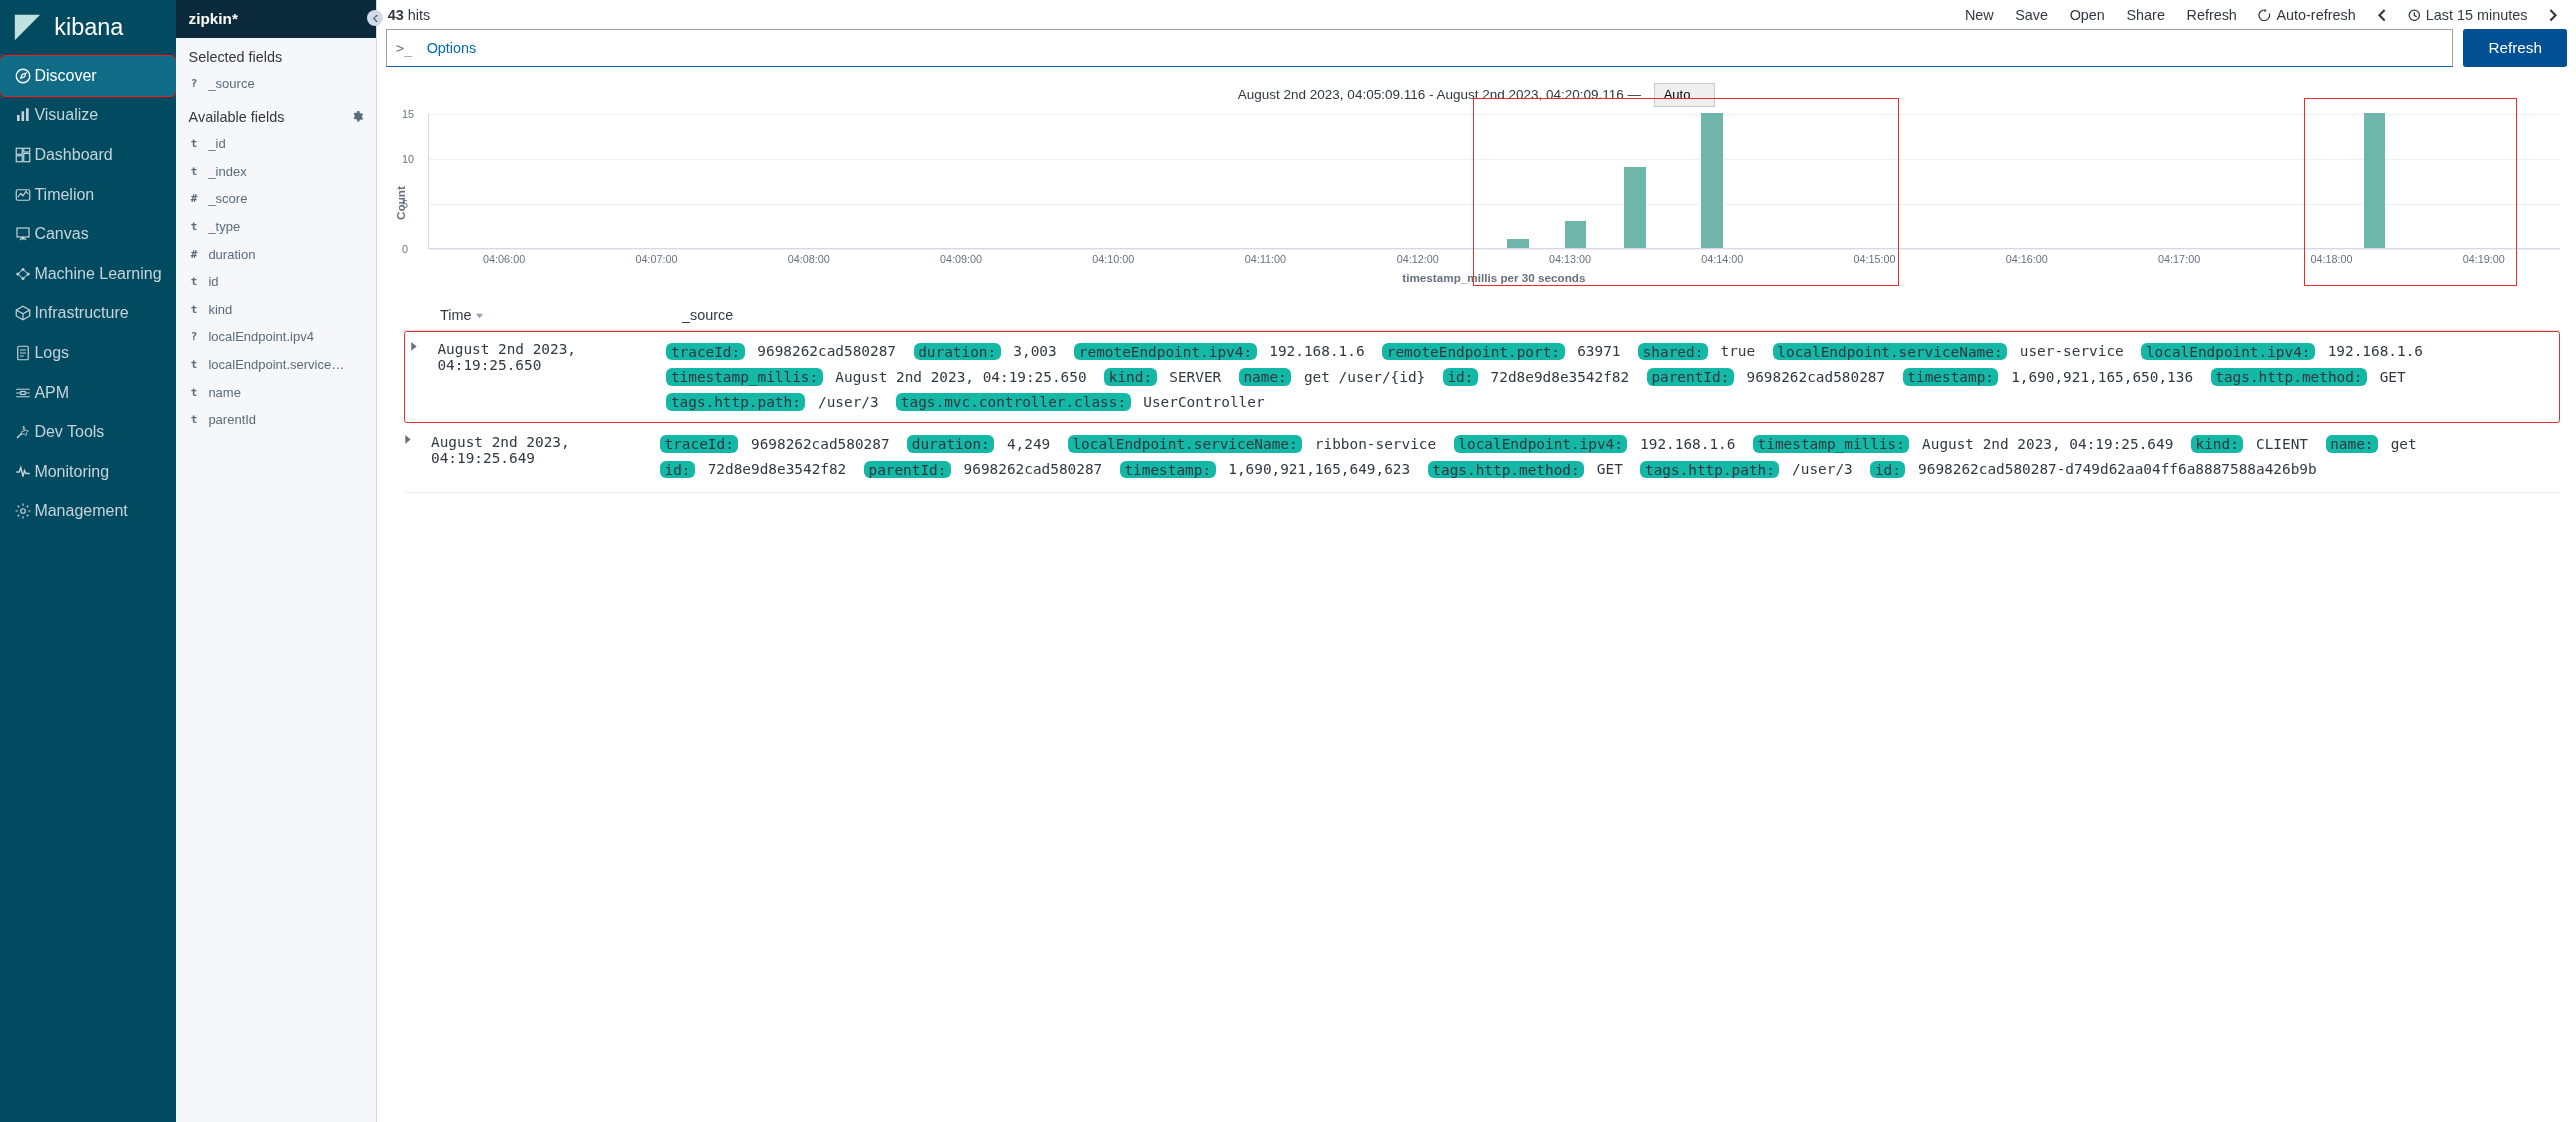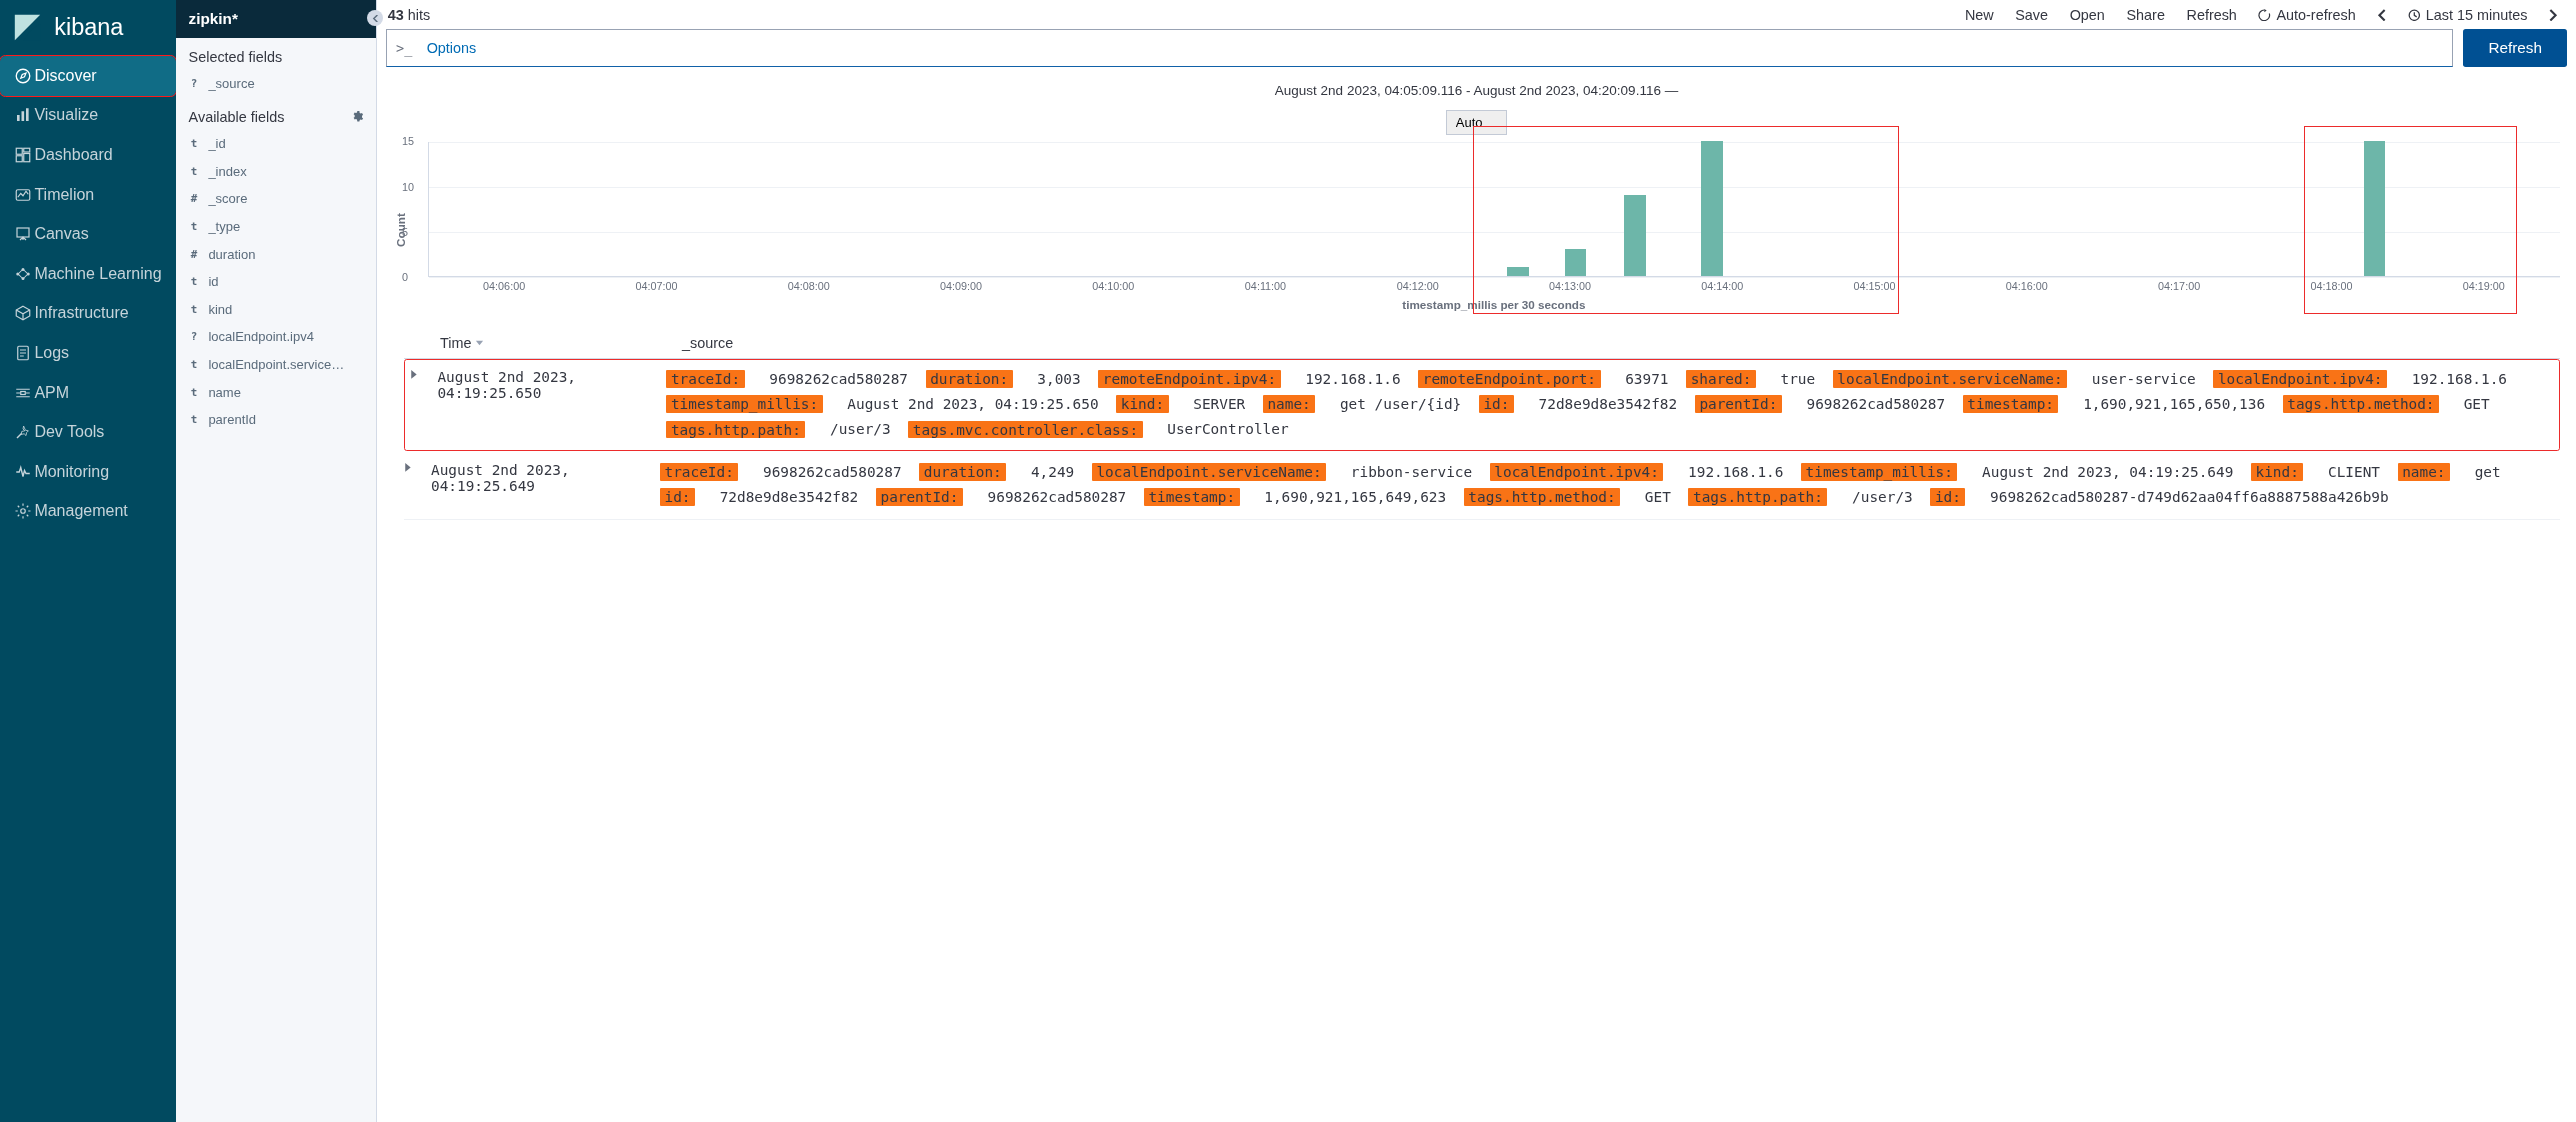--- a/index.html
+++ b/index.html
@@ -155,21 +155,21 @@
   padding: 7.2px 9px 9px;
   border-bottom: 0.9px solid #d3dae6;
   background:#fafbfd;
 }
 .add-filter { color: #006bb4; font-size: 13.5px; cursor: pointer; display:inline-flex; align-items:center; gap:5.4px;}
 
 
 .content-scroll { flex:1; overflow:auto; }
 .chart-header {
   display:flex; align-items:center; justify-content:center; gap:12.6px;
-  font-size:13.5px; color:#343741; padding: 9px 0 3.6px; flex-direction: column;
+  font-size:13.5px; color:#343741; padding: 9px 0 3.6px;
 }
 .interval-select {
   border:0.9px solid #c3cad6; padding:3.6px 23.5px 3.6px 9px; font-size:13px;
   appearance:none; background:#fff
     linear-gradient(45deg, transparent 48%, #666 48% 54%, transparent 54%) no-repeat calc(100% - 12.6px) 12.6px / 5.4px 5.4px,
     #fff linear-gradient(-45deg, transparent 48%, #666 48% 54%, transparent 54%) no-repeat calc(100% - 8.1px) 12.6px / 5.4px 5.4px;
 }
 .chart-wrap { position:relative; padding: 3.6px 16.2px 10.8px 51px; }
 .ylab { position:absolute; left:7.2px; top:50%; transform: translateY(-50%) rotate(-90deg); transform-origin:center; font-size:11.7px; color:#69707d; font-weight:600;}
 .chart-grid { position:relative; height:135px; border-left:0.9px solid #d3dae6; border-bottom:0.9px solid #d3dae6;}
@@ -183,21 +183,21 @@
 
 
 .docs { padding: 7.2px 16.2px 36px 27px; font-size:14.4px;}
 .docs-head { display:flex; gap:36px; border-bottom:0.9px solid #d3dae6; padding:5.4px 0 7.2px 36px; font-weight:400;}
 .docs-head .time-col { width:206px; display:flex; align-items:center; gap:3.6px;}
 .doc-row { display:flex; gap:9px; padding:9px 0; border-bottom:0.9px solid #eef1f5; align-items:flex-start;}
 .doc-row.hl { border:1.8px solid #ec2b2b; border-radius:2.7px; padding:7.2px 5.4px;}
 .expander { width:18px; cursor:pointer; color:#69707d; padding-top:1.8px;}
 .doc-time { width:220px; font-family: ui-monospace, Menlo, monospace; font-size:14.4px; padding-top:1.8px;}
 .doc-source { flex:1; font-family: ui-monospace, Menlo, monospace; font-size:14.4px; line-height:1.75;}
-.kv-key { background:#f97316; padding:0.9px 4.5px; border-radius:1px; margin-right:16px;}
+.kv-key { background:#14b8a6; padding:0.9px 4.5px; border-radius:6px; margin-right:4px;}
 .kv-pair { margin-right:9px; white-space:nowrap; display:inline-block;}
 
 svg { display:block; }
 </style>
 </head>
 <body>
 
 <div class="app">
 
   <nav class="nav-sidebar">

